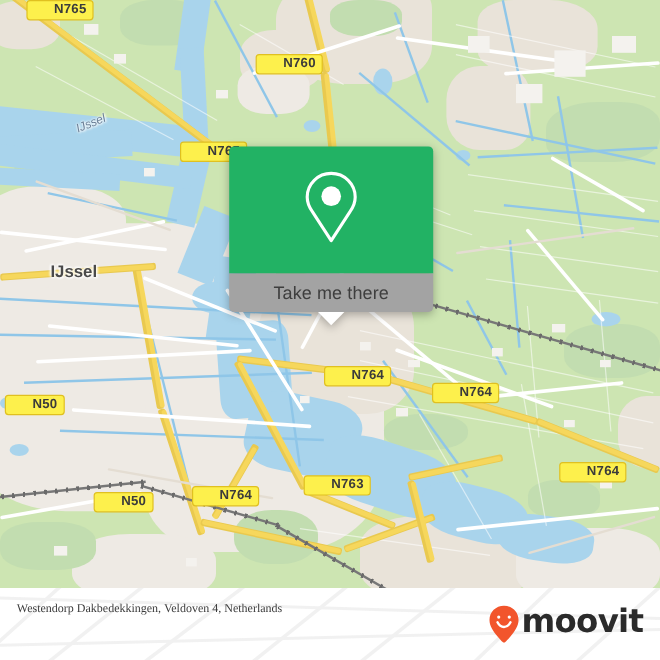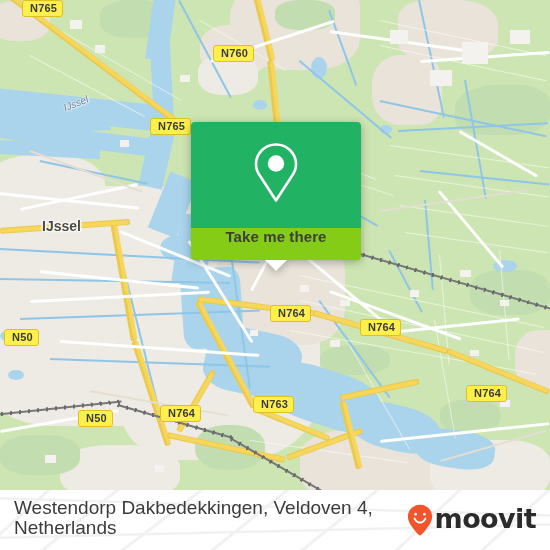--- a/index.html
+++ b/index.html
@@ -50,21 +50,21 @@
 
   
   .rail{position:absolute;transform-origin:0 0;height:2px;background:#777;}
   .rail-ties{position:absolute;transform-origin:0 0;height:4px;
     background:repeating-linear-gradient(to right,#6a6a6a 0 2px,transparent 2px 9px);}
 
   
   .shield{
     position:absolute;background:#fdf04c;border:1.5px solid #e0c020;
     border-radius:3px;color:#3b3b3b;font-size:11px;font-weight:bold;
-    padding:1px 5px 2px 7px;line-height:12px;letter-spacing:.2px;
+    padding:1px 5px 2px 22px;line-height:12px;letter-spacing:.2px;
     white-space:nowrap;box-sizing:border-box;
   }
   
   .place{
     position:absolute;color:#4a4a4a;font-size:14px;font-weight:bold;
     white-space:nowrap;
     text-shadow:0 0 3px #fff,0 0 3px #fff,1px 1px 2px #fff,-1px -1px 2px #fff;
   }
   
   .river-lbl{
@@ -76,24 +76,23 @@
   
   .popup{
     position:absolute;left:191px;top:122px;width:170px;
     filter:drop-shadow(0 2px 4px rgba(0,0,0,.30));
   }
   .popup-top{
     background:#22b264;border-radius:4px 4px 0 0;height:106px;
     display:flex;align-items:center;justify-content:center;
   }
   .popup-bottom{
-    background:#84cc16;border-radius:0 0 4px 4px;height:32px;
-    display:flex;align-items:flex-start;justify-content:center;
+    background:#a3a3a3;border-radius:0 0 4px 4px;height:32px;
+    display:flex;align-items:center;justify-content:center;
     position:relative;
-    font-weight:bold;
   }
   .popup-label{color:#3e3e3e;font-size:15px;letter-spacing:.1px;}
   .popup-tail{
     position:absolute;left:50%;bottom:-11px;transform:translateX(-50%);
     width:0;height:0;border-left:11px solid transparent;
     border-right:11px solid transparent;border-top:11px solid #fff;
   }
 
   
   .attrib{
@@ -107,21 +106,21 @@
   .footer{
     position:absolute;left:0;top:490px;width:550px;height:60px;
     background:#ffffff;overflow:hidden;
   }
   .footer-wm{
     position:absolute;left:0;top:0;width:550px;height:60px;
     opacity:.55;
   }
   .footer-title{
     position:absolute;left:14px;top:8px;width:360px;
-    color:#3c3c3c;font-size:19px;line-height:20px;
+    color:#3c3c3c;font-size:10px;line-height:20px;font-family:Liberation Serif, serif;
   }
   .logo{
     position:absolute;right:14px;top:14px;height:32px;
     display:flex;align-items:flex-start;gap:2px;
   }
   .logo-pin{width:26px;height:32px;position:relative;}
   .logo-word{color:#2b2b2b;font-size:27px;font-weight:bold;letter-spacing:-.6px;
     font-family:"DejaVu Sans",sans-serif;line-height:30px;}
 </style>
 </head>

